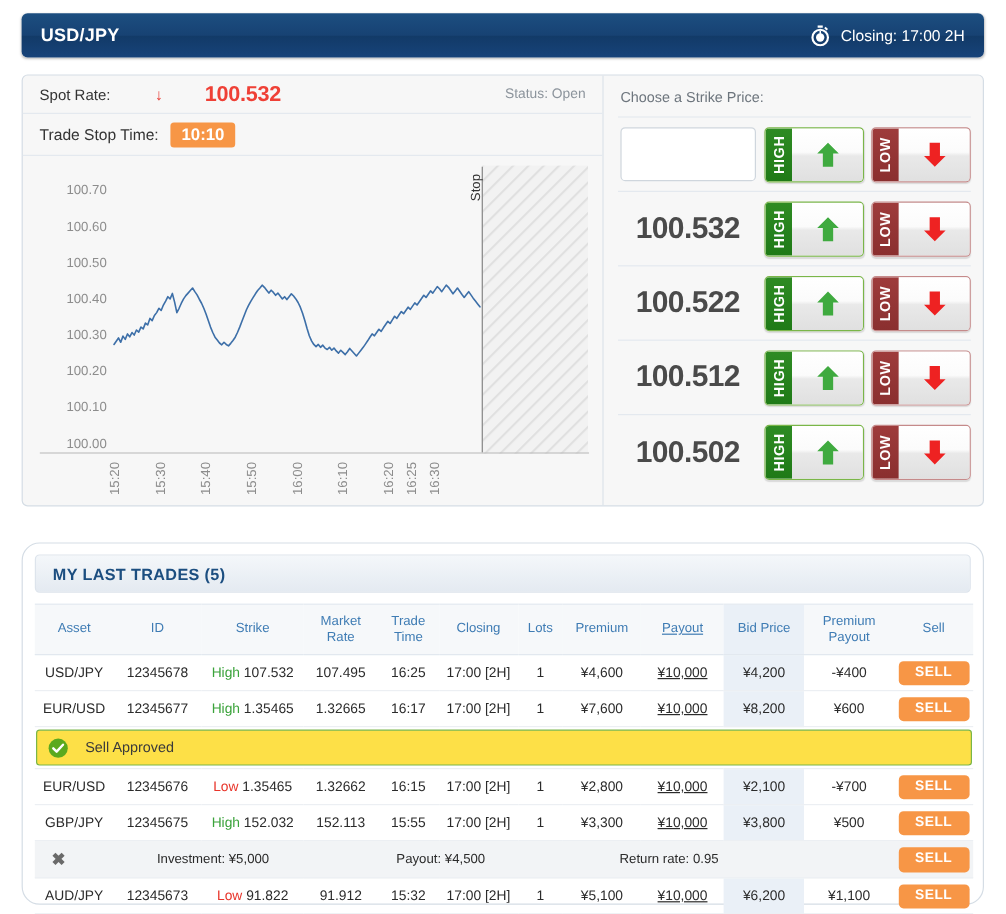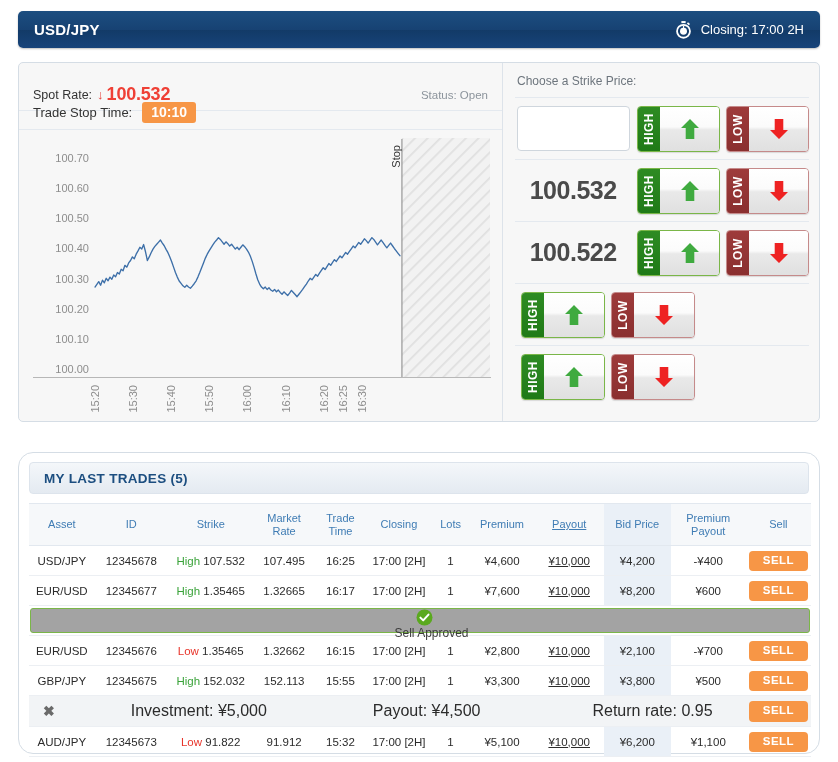--- a/index.html
+++ b/index.html
@@ -33,23 +33,23 @@
     position: absolute; left: 18px; top: 62px; width: 802px; height: 360px;
     background: #f7f7f7;
     border: 1px solid #d5dde5;
     border-radius: 5px;
   }
   .panel-left {
     position: absolute; left: 0; top: 0; width: 484px; height: 358px;
     border-right: 1px solid #dde3ea;
   }
   .spot-row {
-    position: absolute; left: 0; top: 16px; width: 483px; height: 32px;
+    position: absolute; left: 0; top: 0; width: 483px; height: 32px;
     border-bottom: 1px solid #e4e9ef;
-    display: flex; align-items: center; padding: 0 14px;
+    display: flex; align-items: center; padding: 0 14px; gap: 32px;
   }
   .spot-label { font-size: 12.5px; color: #333; }
   .spot-arrow { color: #e8403a; font-size: 13px; margin: 0 3px 0 5px; line-height: 1; }
   .spot-value { color: #ef4036; font-size: 18px; font-weight: bold; letter-spacing: -.2px; }
   .spot-status { margin-left: auto; font-size: 11.5px; color: #8c949c; }
 
   .stoptime-row {
     position: absolute; left: 0; top: 32px; width: 483px; height: 35px;
     border-bottom: 1px solid #e4e9ef;
     display: flex; align-items: center; padding: 0 14px;
@@ -147,31 +147,31 @@
   .dir-low  { color: #e8352b; }
   .sell-btn {
     display: inline-block; background: #f79646; color: #ffffff;
     font-size: 11.5px; font-weight: bold; letter-spacing: .4px;
     border-radius: 4px; padding: 4px 14px 5px; cursor: pointer; line-height: 1;
   }
 
   
   .notice-cell { padding: 0 !important; height: 30px; }
   .notice-box {
-    margin: 2px 1px; height: 25px; border: 1px solid #7ab648; border-radius: 3px;
-    background: #a3a3a3; display: flex; align-items: center; padding-left: 9px; flex-direction: column;
+    margin: 2px 1px; height: 30px; border: 1px solid #7ab648; border-radius: 3px;
+    background: #fde047; display: flex; align-items: center; padding-left: 9px;
   }
   .check-icon { width: 17px; height: 17px; flex: 0 0 auto; }
   .notice-text { font-size: 12px; color: #3b3b3b; margin-left: 14px; }
 
   
   .detail-row td { background: #f2f4f6; height: 30px; }
   .detail-inner { display: flex; align-items: center; height: 30px; padding: 0 14px; }
   .detail-x { font-size: 14px; color: #6a6a6a; font-weight: bold; cursor: pointer; }
-  .detail-seg { font-size: 16px; color: #2b2b2b; }
+  .detail-seg { font-size: 11px; color: #2b2b2b; }
   .seg1 { margin-left: 76px; }
   .seg2 { margin-left: 106px; }
   .seg3 { margin-left: 112px; }
 </style>
 </head>
 <body>
 
 <div class="page">
 
   <div class="topbar">
@@ -315,20 +315,21 @@
                 <span>LOW</span>
               </div>
               <div class="hl-face">
                 <svg width="20" height="24" viewBox="0 0 20 24">
                   <path d="M10 22 L19 13 H14.3 V2 H5.7 V13 H1 Z" fill="#ee2222"></path>
                 </svg>
               </div>
             </div>
           </div>
           <div class="strike-row">
+            <div class="strike-value">100.512</div>
             <div class="hl-btn high">
               <div class="hl-tag">
                 <span>HIGH</span>
               </div>
               <div class="hl-face">
                 <svg width="20" height="24" viewBox="0 0 20 24">
                   <path d="M10 2 L19 11 H14.3 V22 H5.7 V11 H1 Z" fill="#3faa3f"></path>
                 </svg>
               </div>
             </div>
@@ -337,20 +338,21 @@
                 <span>LOW</span>
               </div>
               <div class="hl-face">
                 <svg width="20" height="24" viewBox="0 0 20 24">
                   <path d="M10 22 L19 13 H14.3 V2 H5.7 V13 H1 Z" fill="#ee2222"></path>
                 </svg>
               </div>
             </div>
           </div>
           <div class="strike-row">
+            <div class="strike-value">100.502</div>
             <div class="hl-btn high">
               <div class="hl-tag">
                 <span>HIGH</span>
               </div>
               <div class="hl-face">
                 <svg width="20" height="24" viewBox="0 0 20 24">
                   <path d="M10 2 L19 11 H14.3 V22 H5.7 V11 H1 Z" fill="#3faa3f"></path>
                 </svg>
               </div>
             </div>

